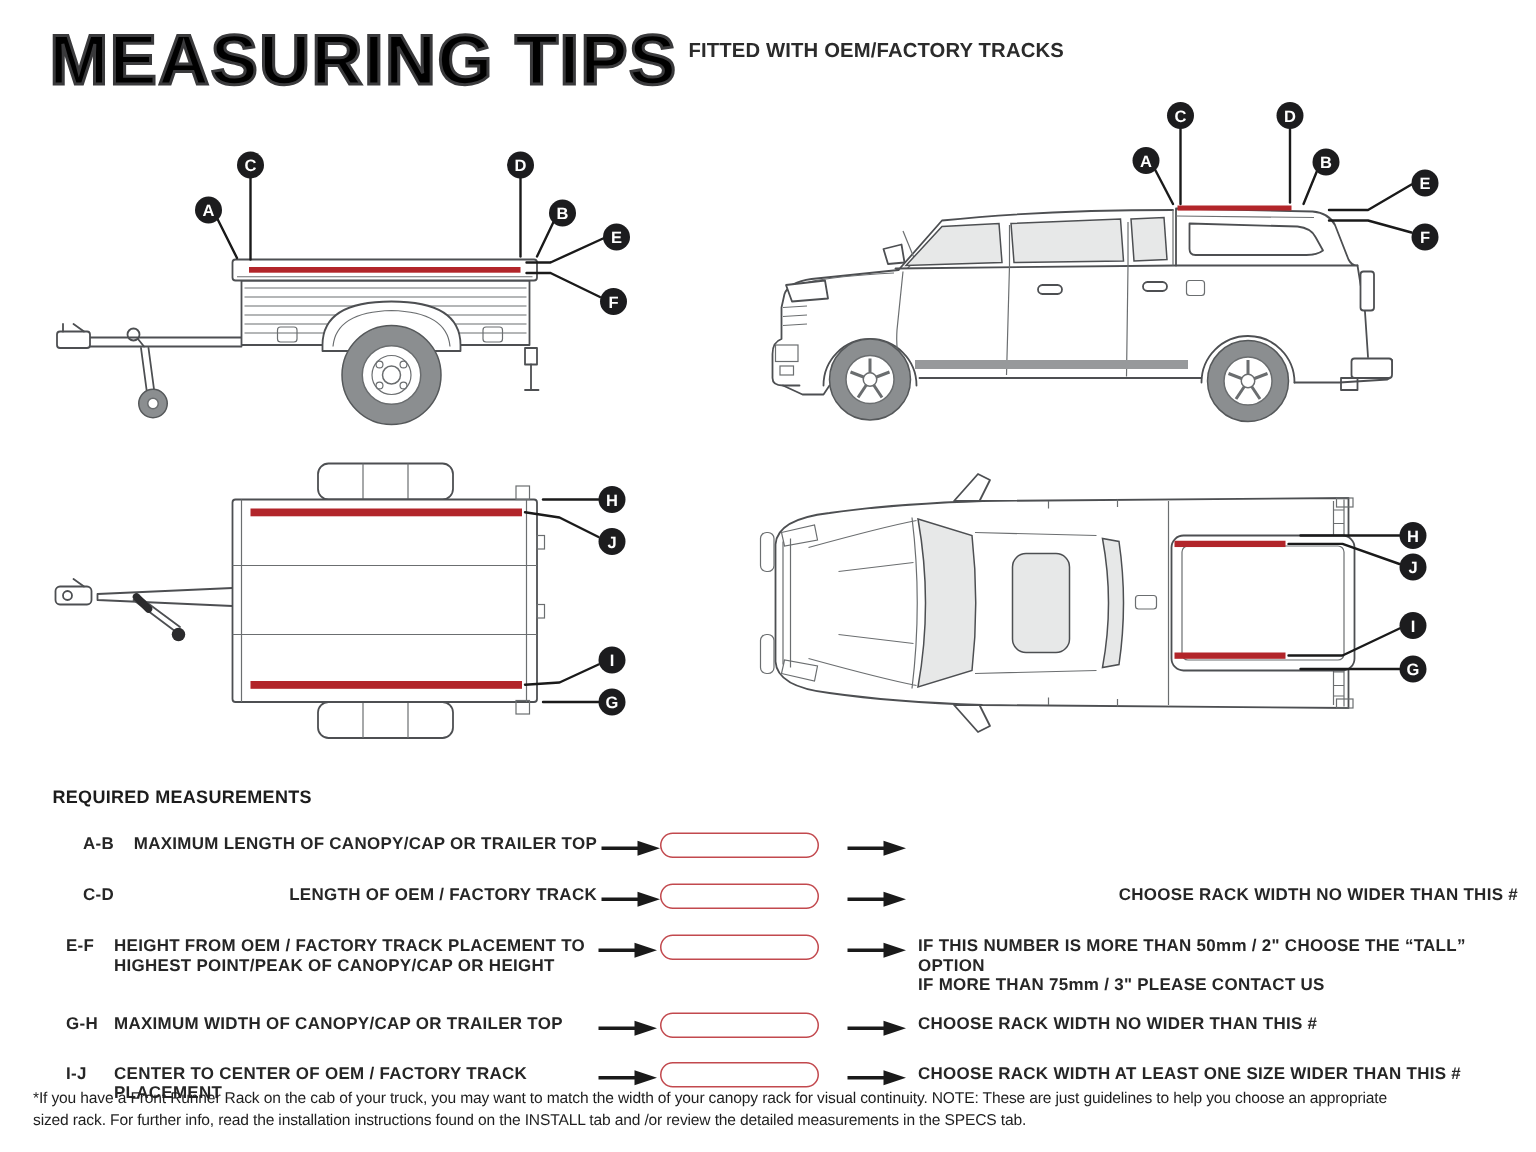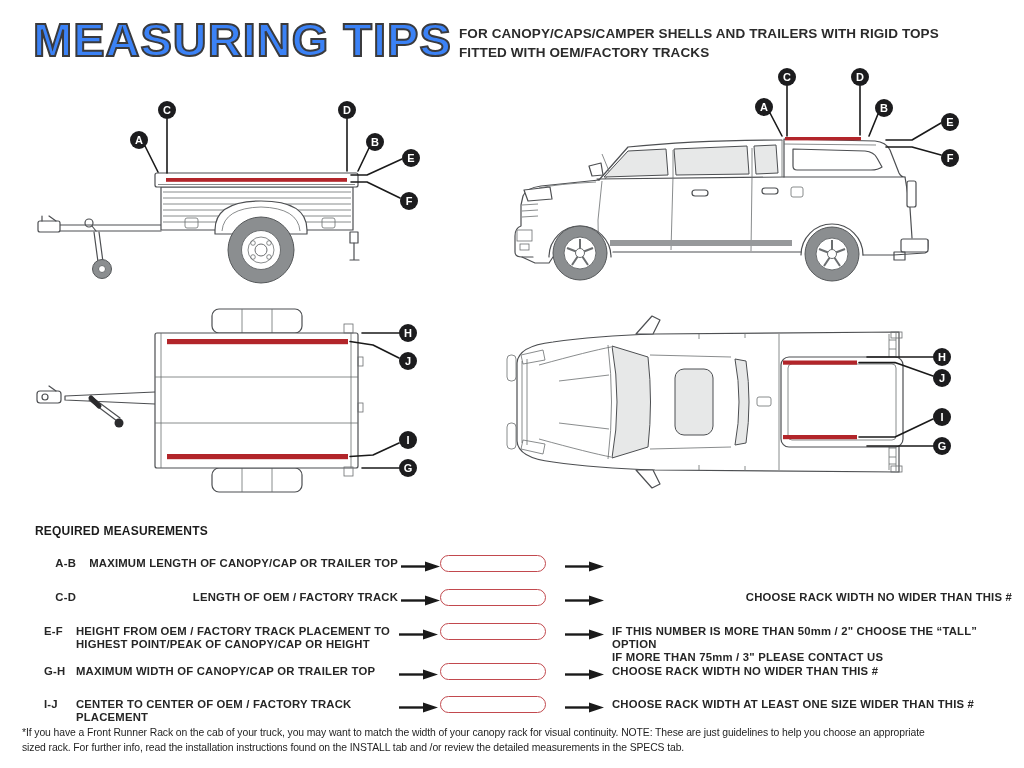--- a/index.html
+++ b/index.html
@@ -1,28 +1,28 @@
 <!DOCTYPE html>
 <html><head>
 <meta charset="utf-8">
 <style>
   html,body{margin:0;padding:0;background:#fff;}
   .canvas{position:relative;width:1024px;height:768px;background:#ffffff;overflow:hidden;
           font-family:"Liberation Sans",sans-serif;color:#222;}
-  .title{position:absolute;left:33px;top:12px;font-size:47px;font-weight:900;color:#3b82f6;
+  .title{position:absolute;left:33px;top:12px;font-size:47px;font-weight:900;color:#000000;
          letter-spacing:1px;-webkit-text-stroke:2px #3a3a3c;white-space:nowrap;}
   .subtitle{position:absolute;left:459px;top:24px;font-size:13.5px;font-weight:700;color:#2b2b2b;
             line-height:19px;letter-spacing:.1px;width:560px;}
   .legend{position:absolute;left:35px;top:524px;display:flex;gap:18px;font-size:12px;font-weight:700;}
   .legend-heading{color:#1c1c1c;letter-spacing:.2px;}
   .legend-note{color:#d0232b;letter-spacing:.2px;}
   .rows{position:absolute;left:44px;top:557px;width:968px;}
   .mrow{display:grid;grid-template-columns:32px 322px 42px 116px 48px 1fr;align-items:start;}
   .mrow.gap1{margin-bottom:15px;text-align:right;}
-  .mrow.gap2{margin-bottom:1px;}
+  .mrow.gap2{margin-bottom:13px;}
   .mrow.gap3{margin-bottom:14px;}
   .mkey,.mdesc,.minstr{font-size:11.3px;font-weight:700;color:#262626;line-height:13px;letter-spacing:.2px;}
   .marr{padding-top:1px;}
   .marr2{padding-left:8px;}
   .mpill{padding-top:0;}
   .pill{width:104px;height:15px;border:1.6px solid #c2494e;border-radius:10px;margin-top:-2px;}
   .minstr{padding-left:8px;}
   .footnote{position:absolute;left:22px;top:726px;width:992px;font-size:10.4px;font-weight:400;
             color:#1f1f1f;line-height:14.5px;letter-spacing:-.1px;}
   .dsvg{position:absolute;}
@@ -40,21 +40,20 @@
   .badge circle{fill:#1c1c1e;}
   .badge text{fill:#fff;font-family:"Liberation Sans",sans-serif;font-size:11px;font-weight:700;text-anchor:middle;}
 </style>
 </head>
 <body>
 
 <div class="canvas">
 
   <div class="title">MEASURING TIPS</div>
   <div class="subtitle">
-    <div>FOR CANOPY/CAPS/CAMPER SHELLS AND TRAILERS WITH RIGID TOPS</div>
     <div>FITTED WITH OEM/FACTORY TRACKS</div>
   </div>
 
   <svg class="dsvg" style="left:25px;top:88px;" width="445" height="215" viewBox="0 0 445 215">
 
     <g>
       <path class="ln" d="M18,137 L136,137 M18,143 L136,143 M18,137 L18,143"></path>
       <rect class="lnf" x="13" y="133" width="22" height="11" rx="2"></rect>
       <path class="ln" d="M24,128 L31,133 M17,133 L17,128"></path>
     </g>

